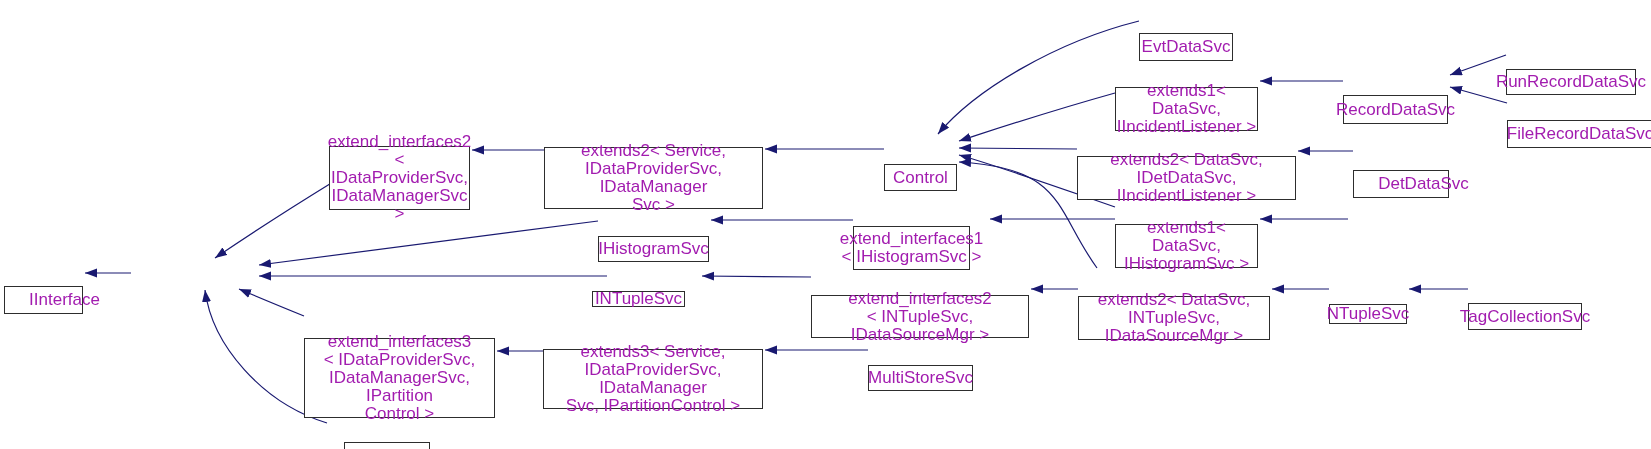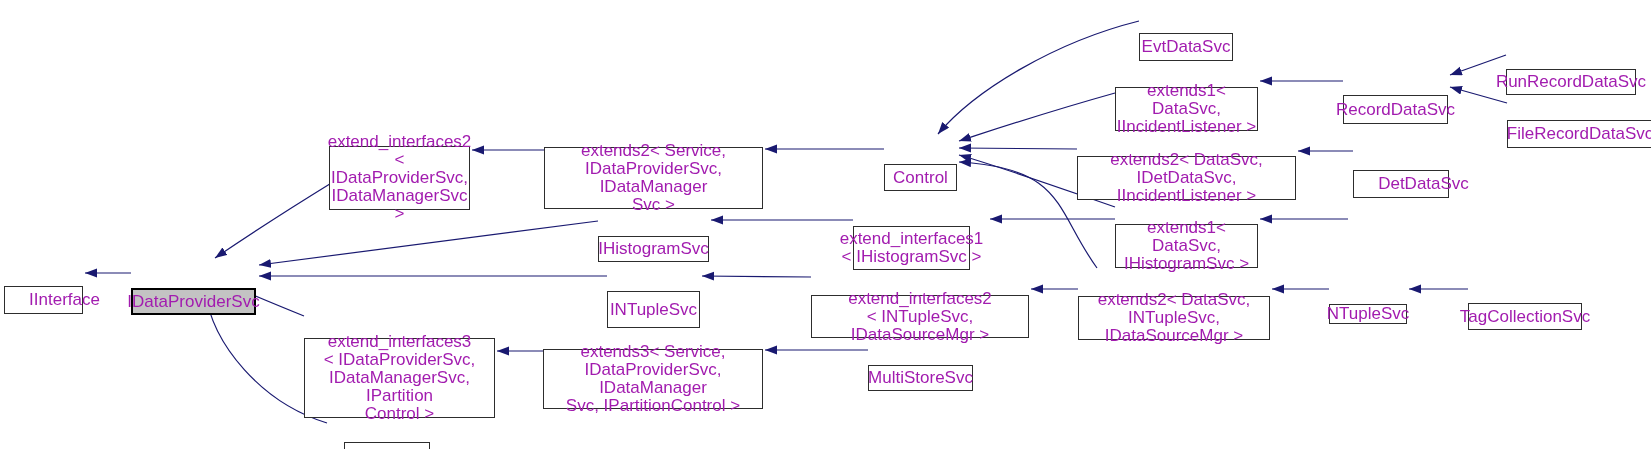--- a/index.html
+++ b/index.html
@@ -45,21 +45,20 @@
     <path class="edge" marker-end="url(#arrow)" d="M1078,289 L1031,289"></path>
     <path class="edge" marker-end="url(#arrow)" d="M811,277 L702,276"></path>
     <path class="edge" marker-end="url(#arrow)" d="M607,276 L259,276"></path>
     <path class="edge" marker-end="url(#arrow)" d="M304,316 Q267,301 239,289"></path>
     <path class="edge" marker-end="url(#arrow)" d="M543,351 L497,351"></path>
     <path class="edge" marker-end="url(#arrow)" d="M868,350 L765,350"></path>
     <path class="edge" marker-end="url(#arrow)" d="M327,423 C262,403 212,345 205,290"></path>
   </svg>
 
   <div class="node" style="left:4px;top:258px;width:79px;height:28px;padding-left:42px;">IInterface</div>
-  <div class="node main" style="left:131px;top:260px;width:125px;height:27px;">IDataProviderSvc</div>
   <div class="node" style="left:329px;top:118px;width:141px;height:64px;">extend_interfaces2
 &lt; IDataProviderSvc,
 IDataManagerSvc &gt;</div>
   <div class="node" style="left:544px;top:119px;width:219px;height:62px;">extends2&lt; Service,
 IDataProviderSvc, IDataManager
 Svc &gt;</div>
   <div class="node" style="left:884px;top:136px;width:73px;height:27px;">Control</div>
   <div class="node" style="left:1139px;top:5px;width:94px;height:28px;">EvtDataSvc</div>
   <div class="node" style="left:1115px;top:59px;width:143px;height:44px;">extends1&lt; DataSvc,
 IIncidentListener &gt;</div>
@@ -67,21 +66,21 @@
   <div class="node" style="left:1506px;top:41px;width:130px;height:26px;">RunRecordDataSvc</div>
   <div class="node" style="left:1507px;top:92px;width:146px;height:28px;">FileRecordDataSvc</div>
   <div class="node" style="left:1077px;top:128px;width:219px;height:44px;">extends2&lt; DataSvc,
 IDetDataSvc, IIncidentListener &gt;</div>
   <div class="node" style="left:1353px;top:142px;width:96px;height:28px;padding-left:45px;">DetDataSvc</div>
   <div class="node" style="left:1115px;top:196px;width:143px;height:44px;">extends1&lt; DataSvc,
 IHistogramSvc &gt;</div>
   <div class="node" style="left:598px;top:208px;width:111px;height:26px;">IHistogramSvc</div>
   <div class="node" style="left:853px;top:198px;width:117px;height:44px;">extend_interfaces1
 &lt; IHistogramSvc &gt;</div>
-  <div class="node" style="left:607px;top:263px;width:93px;height:37px;">INTupleSvc</div>
+  <div class="node" style="left:592px;top:263px;width:93px;height:16px;">INTupleSvc</div>
   <div class="node" style="left:811px;top:267px;width:218px;height:43px;">extend_interfaces2
 &lt; INTupleSvc, IDataSourceMgr &gt;</div>
   <div class="node" style="left:1078px;top:268px;width:192px;height:44px;">extends2&lt; DataSvc,
 INTupleSvc, IDataSourceMgr &gt;</div>
   <div class="node" style="left:1329px;top:276px;width:78px;height:20px;">NTupleSvc</div>
   <div class="node" style="left:1468px;top:275px;width:114px;height:27px;">TagCollectionSvc</div>
   <div class="node" style="left:304px;top:310px;width:191px;height:80px;">extend_interfaces3
 &lt; IDataProviderSvc,
 IDataManagerSvc, IPartition
 Control &gt;</div>

